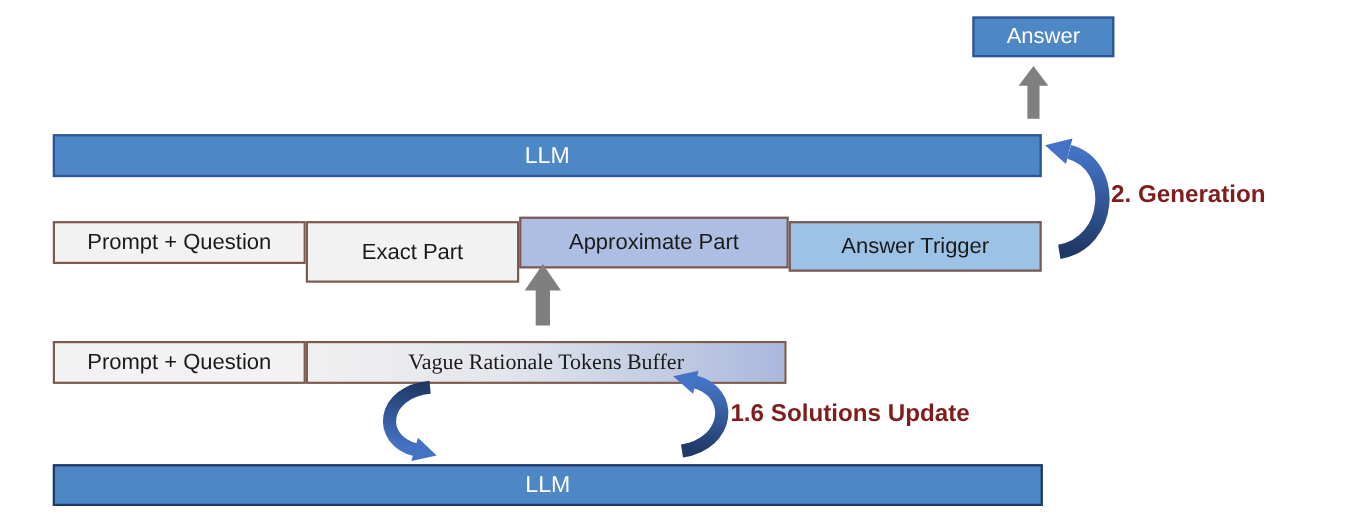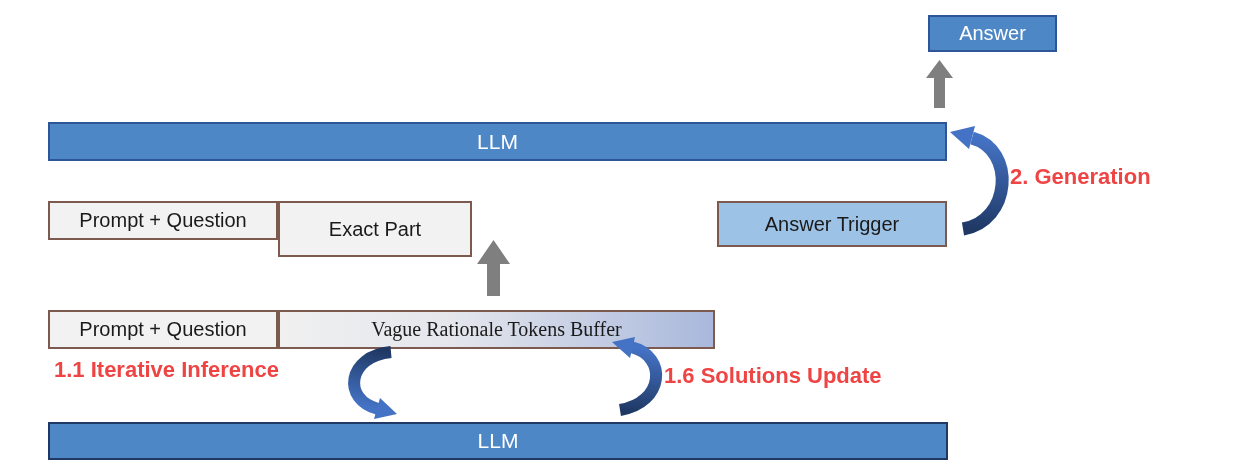--- a/index.html
+++ b/index.html
@@ -15,59 +15,59 @@
   .blue-box{
     background:var(--blue_fill,#4E87C6);
     border:2px solid var(--blue_border,#2E5596);
     color:var(--text_light,#fff);
   }
   .brown-box{
     background:var(--light_gray,#F2F2F2);
     border:2px solid var(--brown_border,#7D5A50);
     margin-top:10px;
   }
-  #answer-box{left:928px;top:15px;width:129px;height:37px;font-size:20px;}
+  #answer-box{left:884px;top:15px;width:129px;height:37px;font-size:20px;}
   #llm-top{left:48px;top:122px;width:899px;height:39px;font-size:21px;}
   #llm-bottom{left:48px;top:422px;width:900px;height:38px;font-size:21px;
     border-color:var(--dark_border,#1F3864);}
   #seg-prompt{left:48px;top:191px;width:230px;height:39px;}
   #seg-exact{left:278px;top:191px;width:194px;height:56px;}
   #seg-approx{left:472px;top:187px;width:245px;height:47px;background:var(--periwinkle,#AEBEE3);}
   #seg-trigger{left:717px;top:191px;width:230px;height:46px;background:var(--light_blue,#9CC2E5);}
   #buf-prompt{left:48px;top:300px;width:230px;height:39px;}
   #buf-vague{left:278px;top:300px;width:437px;height:39px;
     background:linear-gradient(90deg,var(--buffer_left,#F0F0F0) 0%, #E4E6EC 40%, var(--buffer_right,#A9B8DC) 100%);font-family:Liberation Serif, serif;}
   .flow-label{
-    position:absolute;font-size:22px;font-weight:bold;color:#ef4444;white-space:nowrap;
+    position:absolute;font-size:22px;font-weight:bold;color:#7f1d1d;white-space:nowrap;
   }
   #label-generation{left:1010px;top:164px;}
   #label-iterative{left:54px;top:357px;}
   #label-solutions{left:664px;top:363px;}
   #arrow-layer{position:absolute;left:0;top:0;width:1236px;height:472px;pointer-events:none;}
 </style>
 </head>
 <body>
 
 <div id="canvas">
 
   <div class="box blue-box" id="answer-box">Answer</div>
 
   <div class="box blue-box" id="llm-top">LLM</div>
 
   <div class="box brown-box" id="seg-prompt">Prompt + Question</div>
   <div class="box brown-box" id="seg-exact">Exact Part</div>
+  <div class="box brown-box" id="seg-approx">Approximate Part</div>
   <div class="box brown-box" id="seg-trigger">Answer Trigger</div>
 
   <div class="box brown-box" id="buf-prompt">Prompt + Question</div>
   <div class="box brown-box" id="buf-vague">Vague Rationale Tokens Buffer</div>
 
   <div class="box blue-box" id="llm-bottom">LLM</div>
 
   <div class="flow-label" id="label-generation">2. Generation</div>
-  <div class="flow-label" id="label-iterative">1.1 Iterative Inference</div>
   <div class="flow-label" id="label-solutions">1.6 Solutions Update</div>
 
   <svg id="arrow-layer" viewBox="0 0 1236 472" xmlns="http://www.w3.org/2000/svg">
     <defs>
       <linearGradient id="gradGen" gradientUnits="userSpaceOnUse" x1="963" y1="229" x2="972" y2="138">
         <stop offset="0" style="stop-color:var(--curve_dark,#1F3864)"></stop>
         <stop offset="1" style="stop-color:var(--curve_light,#4472C4)"></stop>
       </linearGradient>
       <linearGradient id="grad12" gradientUnits="userSpaceOnUse" x1="620" y1="410" x2="631" y2="347">
         <stop offset="0" style="stop-color:var(--curve_dark,#1F3864)"></stop>

